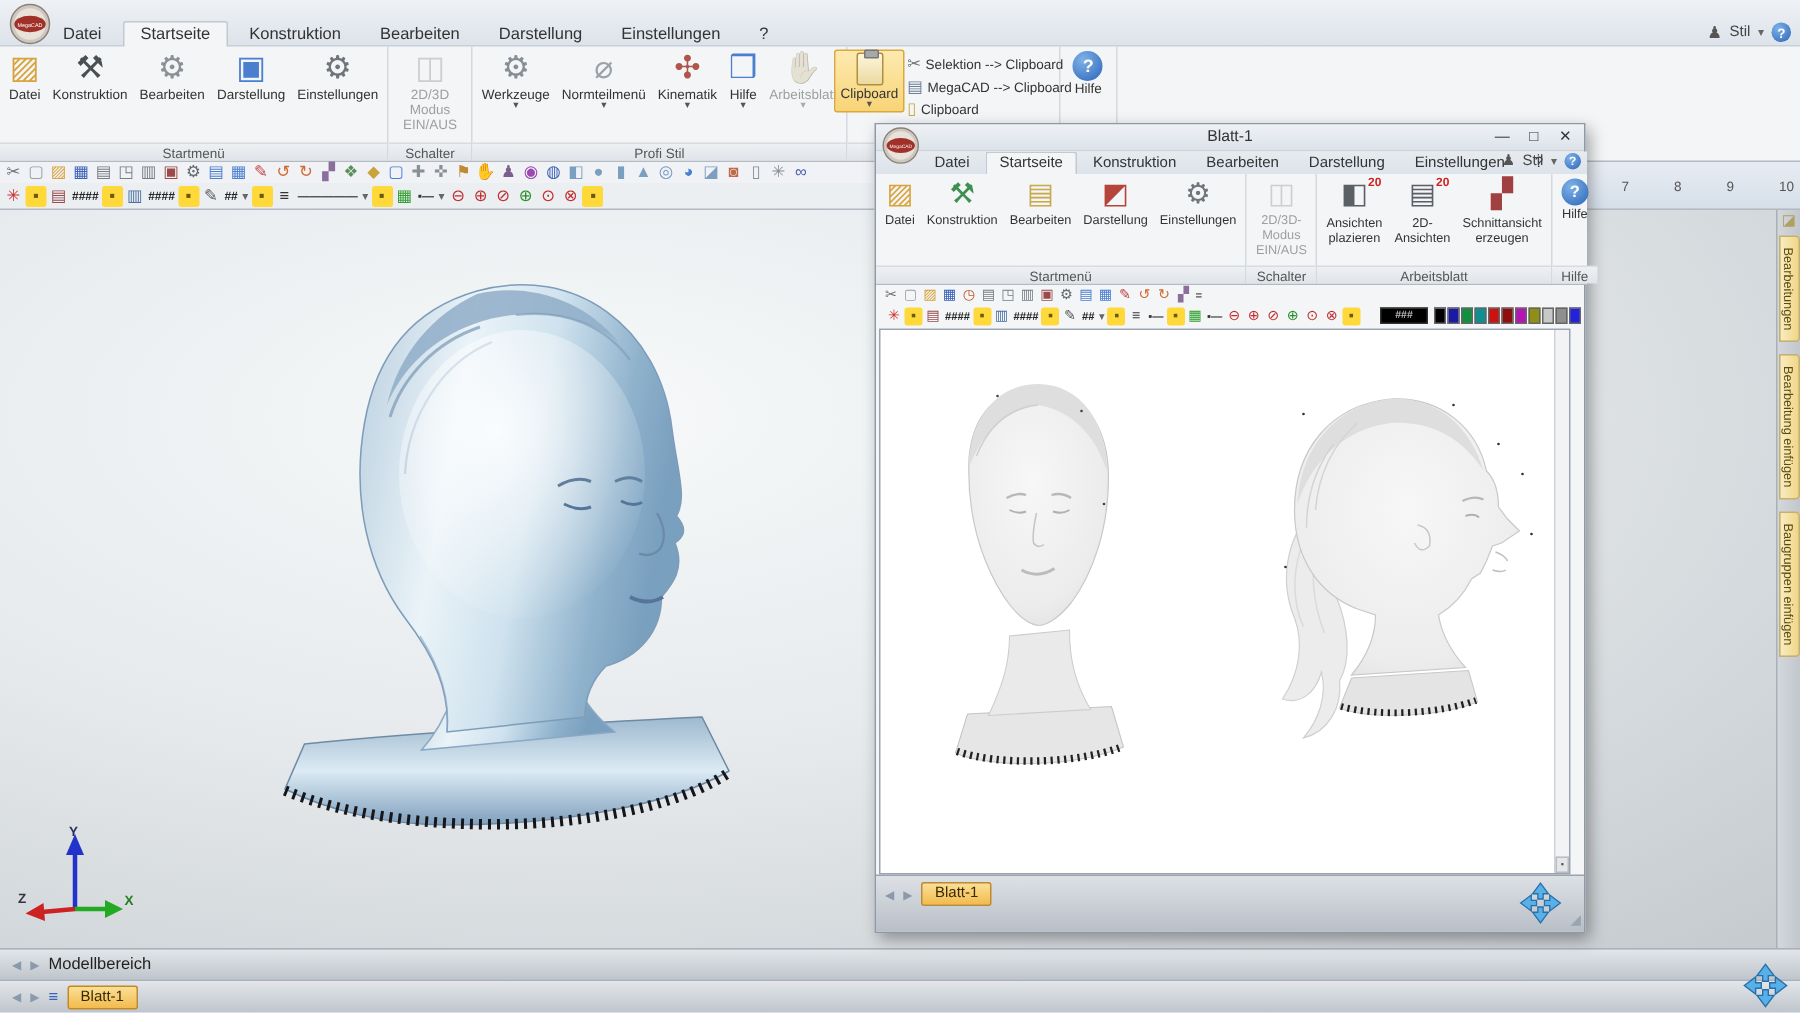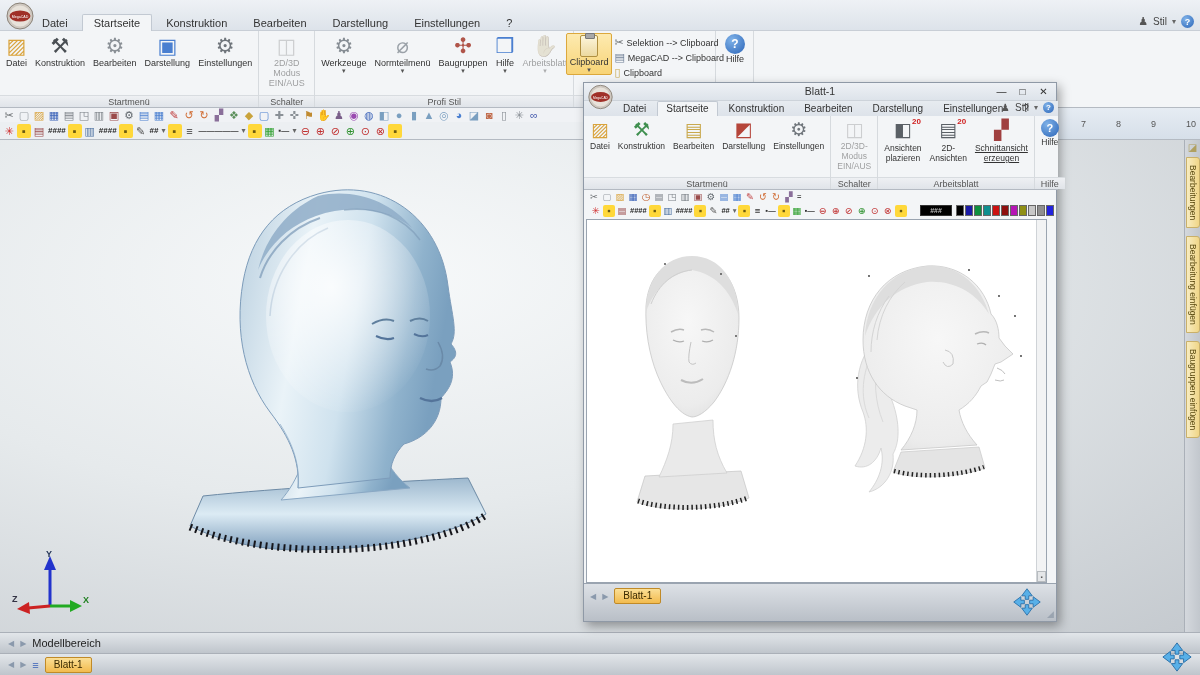--- a/index.html
+++ b/index.html
@@ -160,21 +160,21 @@
           <span class="rlbl">Werkzeuge</span>
           <span class="rdrop">▾</span>
         </div>
           <div class="rbtn has-drop">
           <span class="ricn" style="color: rgb(154, 161, 168);">⌀</span>
           <span class="rlbl">Normteilmenü</span>
           <span class="rdrop">▾</span>
         </div>
           <div class="rbtn has-drop">
           <span class="ricn" style="color: rgb(176, 85, 74);">✣</span>
-          <span class="rlbl">Baugruppen</span>
+          <span class="rlbl">Kinematik</span>
           <span class="rdrop">▾</span>
         </div>
           <div class="rbtn has-drop">
           <span class="ricn" style="color: rgb(74, 127, 208);">❒</span>
           <span class="rlbl">Hilfe</span>
           <span class="rdrop">▾</span>
         </div>
           <div class="rbtn disabled has-drop">
           <span class="ricn" style="color: rgb(176, 182, 188);">✋</span>
           <span class="rlbl">Arbeitsblatt</span>
@@ -469,21 +469,21 @@
               <span class="ricn" style="font-size: 19px; height: 22px; line-height: 22px; color: rgb(90, 96, 102);">▤</span>
               <span class="badge">20</span>
             </span>
             <span class="rlbl" style="font-size:8.5px;max-width:56px;">2D-Ansichten</span>
           </div>
             <div class="rbtn">
             <span class="ricwrap">
               <span class="ricn" style="font-size: 19px; height: 22px; line-height: 22px; color: rgb(160, 64, 64);">▞</span>
               
             </span>
-            <span class="rlbl" style="font-size:8.5px;max-width:56px;text-decoration:underline;">Schnittansicht erzeugen</span>
+            <span class="rlbl" style="font-size:8.5px;max-width:56px;">Schnittansicht erzeugen</span>
           </div>
           </div>
         <div class="glabel">Arbeitsblatt</div>
       </div>
       <div class="rgroup" style="width:36px;border-right:none;">
         <div class="rbtns">
           <div class="rbtn">
             <span class="help-circle" style="width:18px;height:18px;font-size:11px;">?</span>
             <span class="rlbl" style="font-size:8.5px;">Hilfe</span>
           </div>

